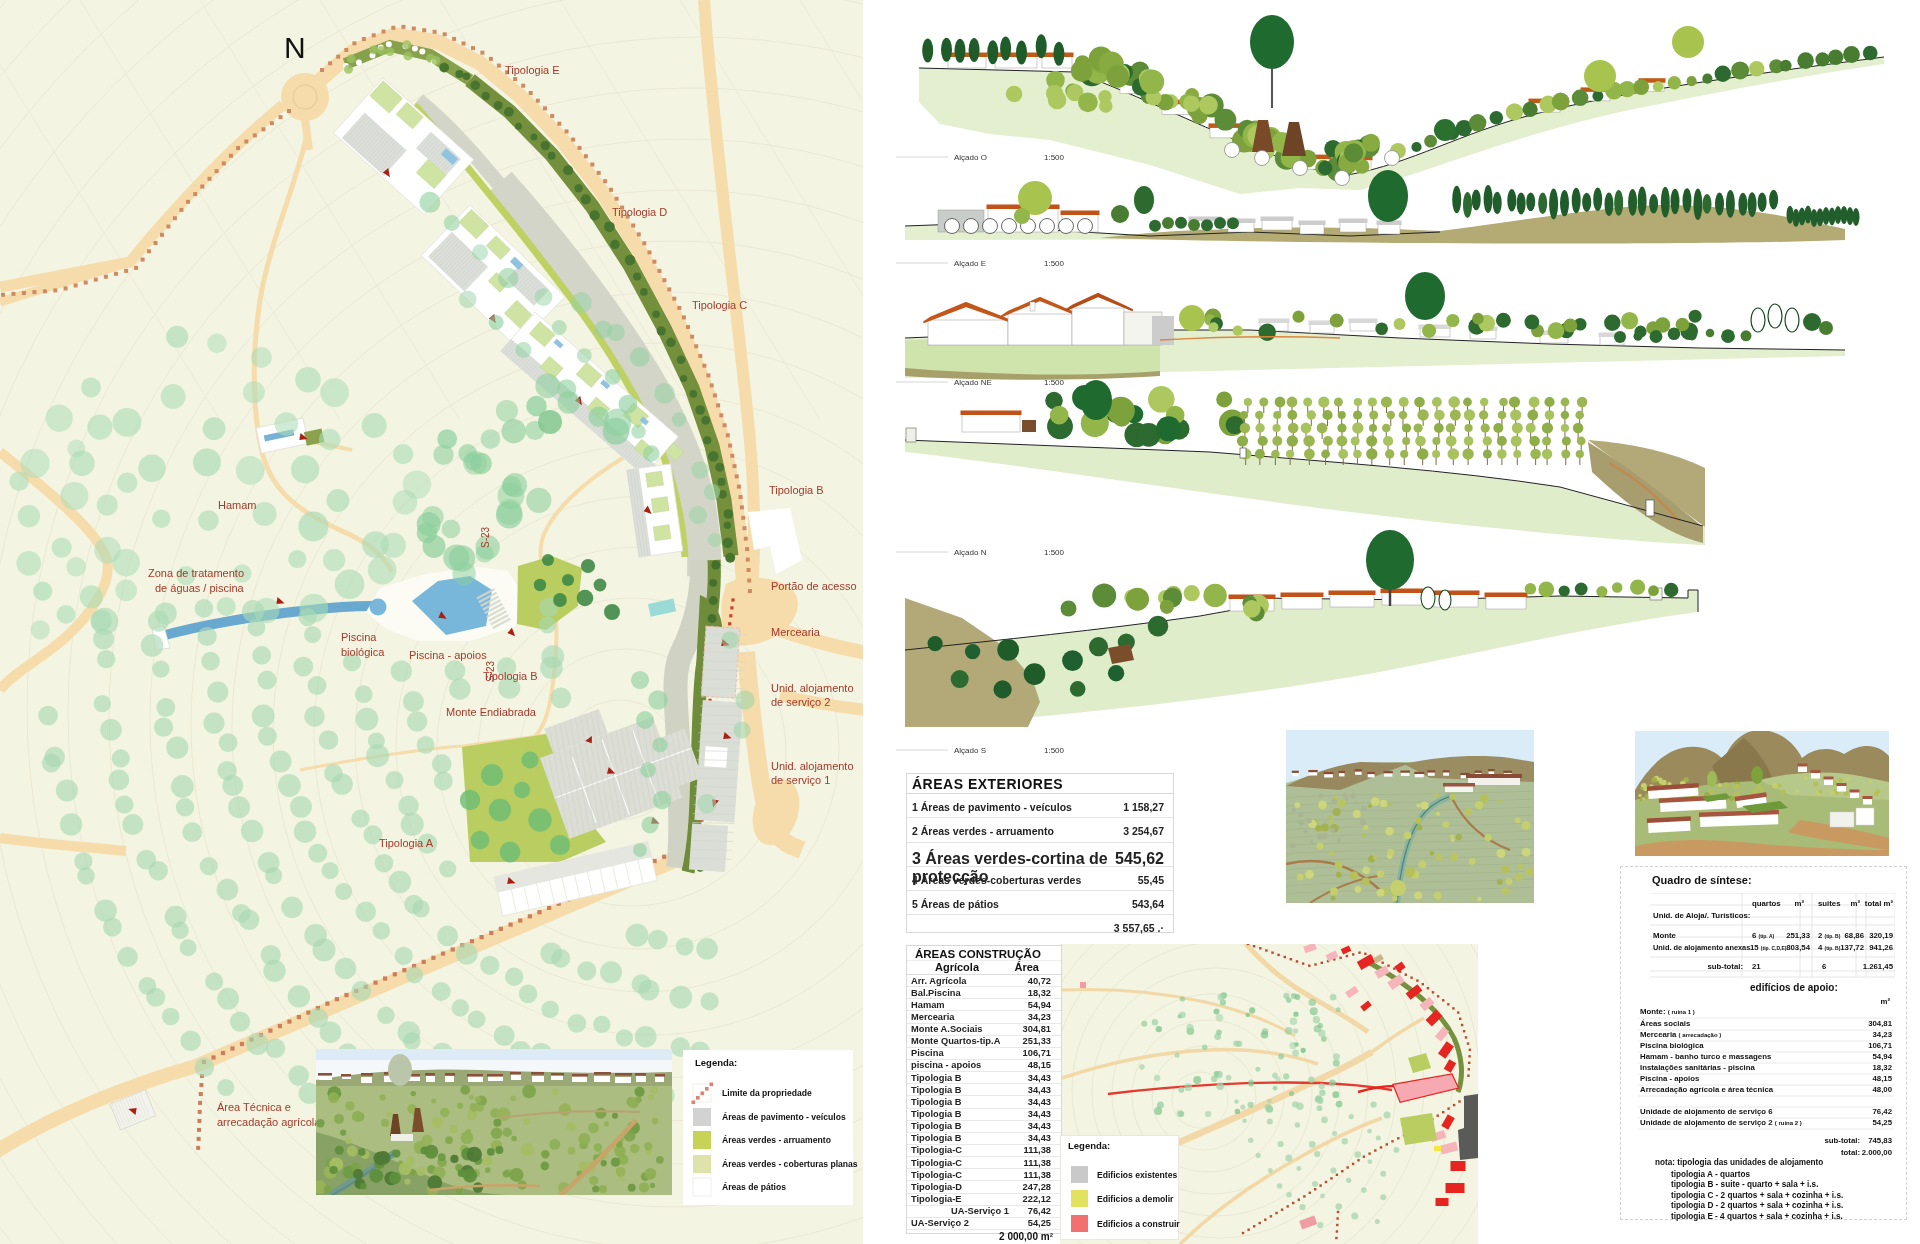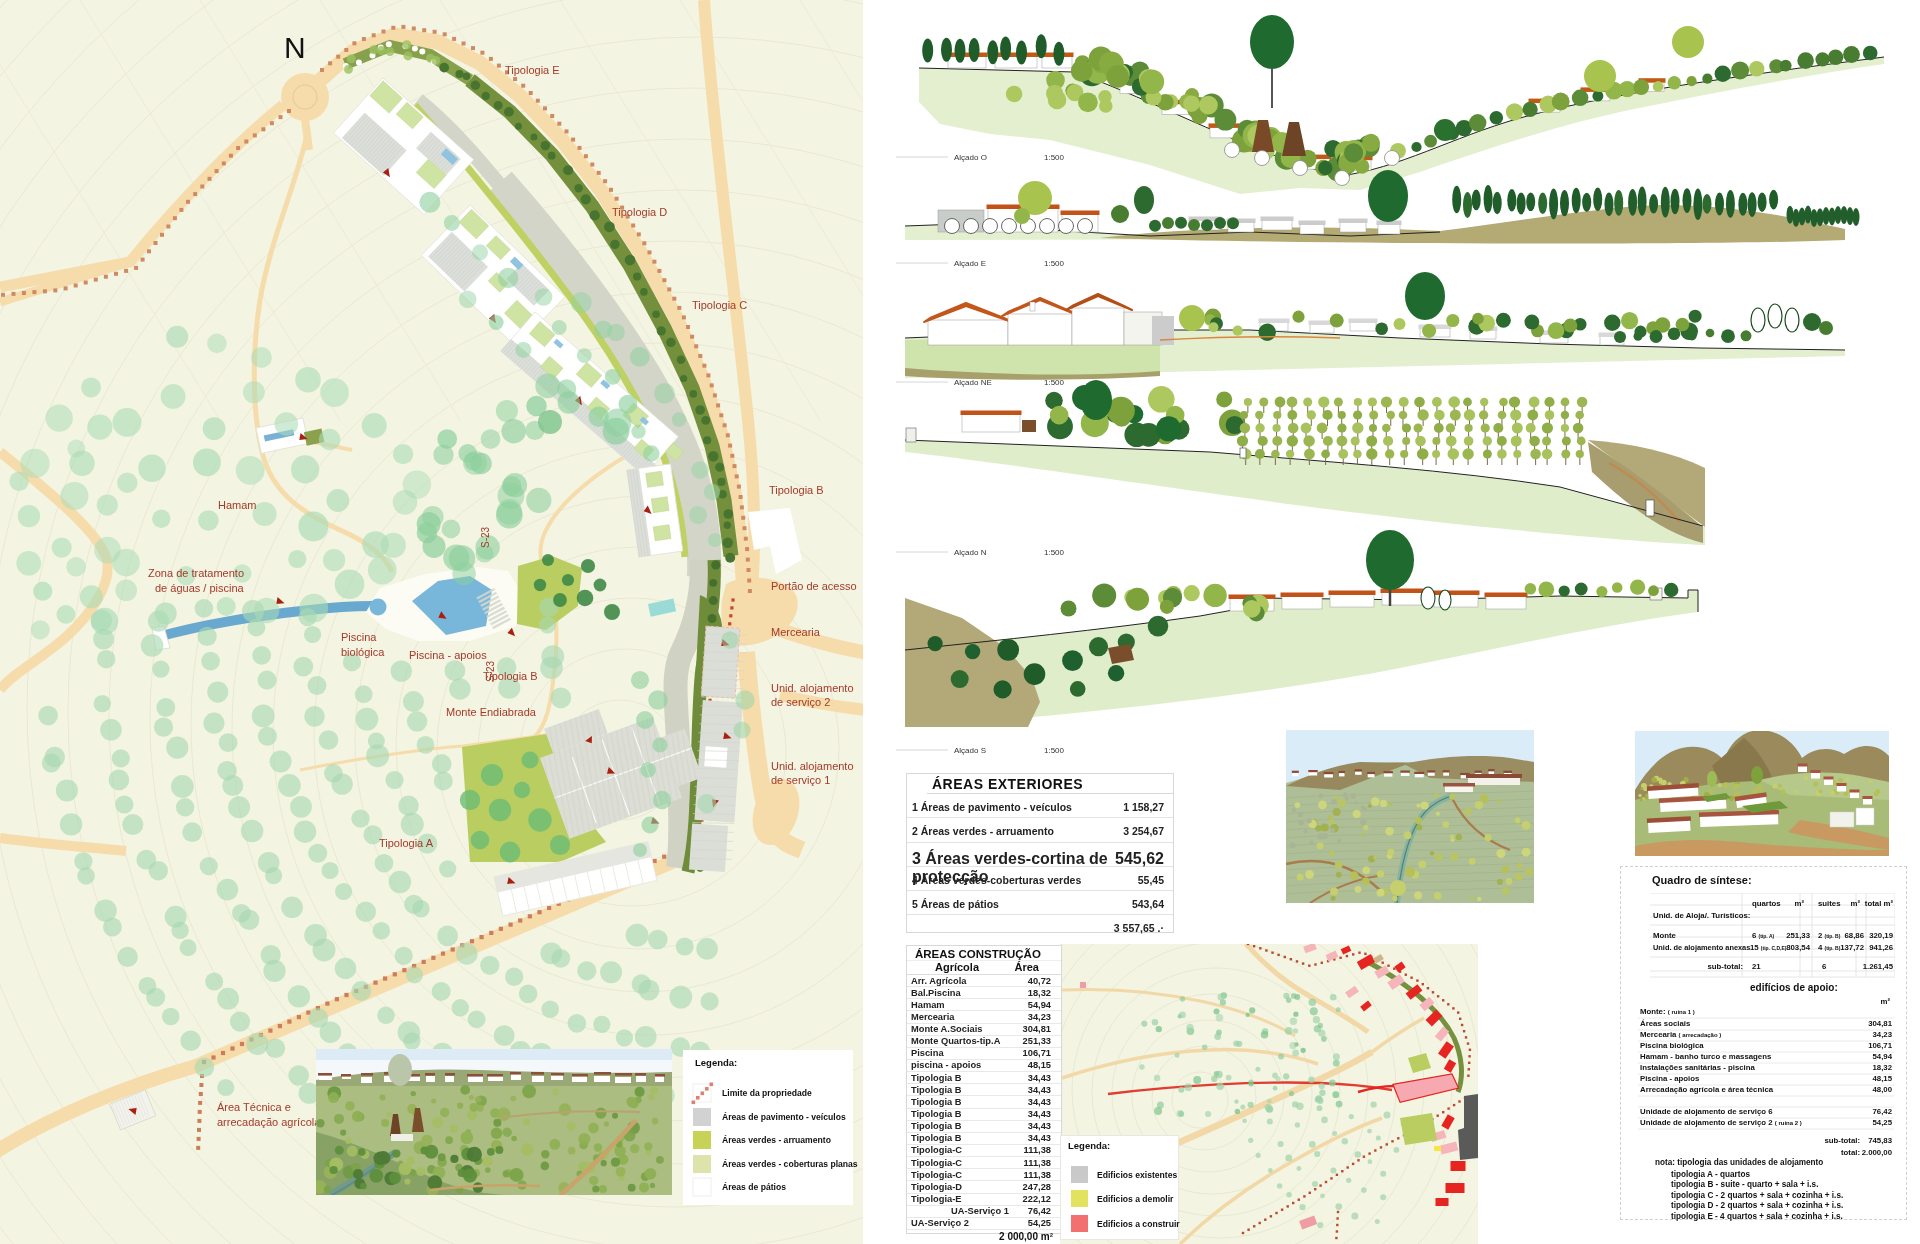--- a/index.html
+++ b/index.html
@@ -2484,21 +2484,21 @@
         <path d="M1464,1096 L1478,1094 L1478,1158 L1460,1160 L1458,1130 L1464,1128 Z" fill="#5a5a58"></path>
         <path d="M1400,1118 L1432,1113 L1437,1140 L1405,1145 Z" fill="#b9cd60"></path>
         <path d="M1408,1058 L1426,1053 L1431,1068 L1413,1073 Z" fill="#b9cd60"></path>
         <rect x="1080" y="982" width="6" height="6" fill="#f09ca4"></rect>
         <g transform="translate(1308,1222) rotate(-20)">
           <rect x="-8" y="-4" width="16" height="9" fill="#f09ca4"></rect>
         </g>
       </g>
 </svg>
 <div class="abs" style="left:906px;top:773px;width:266px;height:158px;background:#fff;border:1px solid #d8d8d8;">
-      <div style="border-bottom:1px solid #d8d8d8;padding:2px 0 1px 5px;font-size:14px;font-weight:bold;color:#111;letter-spacing:0.5px;margin-left:20px;">ÁREAS EXTERIORES</div>
+      <div style="border-bottom:1px solid #d8d8d8;padding:2px 0 1px 5px;font-size:14px;font-weight:bold;color:#111;letter-spacing:0.5px;">ÁREAS EXTERIORES</div>
       <div style="position:relative;height:23.3px;border-bottom:1px solid #e3e3e3;font-size:10.5px;font-weight:bold;color:#222;">
         <span style="position:absolute;left:5px;top:7px;">1 Áreas de pavimento - veículos</span>
         <span style="position:absolute;right:9px;top:7px;">1 158,27</span>
       </div>
       <div style="position:relative;height:23.3px;border-bottom:1px solid #e3e3e3;font-size:10.5px;font-weight:bold;color:#222;">
         <span style="position:absolute;left:5px;top:7px;">2 Áreas verdes - arruamento</span>
         <span style="position:absolute;right:9px;top:7px;">3 254,67</span>
       </div>
       <div style="position:relative;height:23.3px;border-bottom:1px solid #e3e3e3;font-size:16px;font-weight:bold;color:#222;">
         <span style="position:absolute;left:5px;top:7px;">3 Áreas verdes-cortina de protecção</span>

